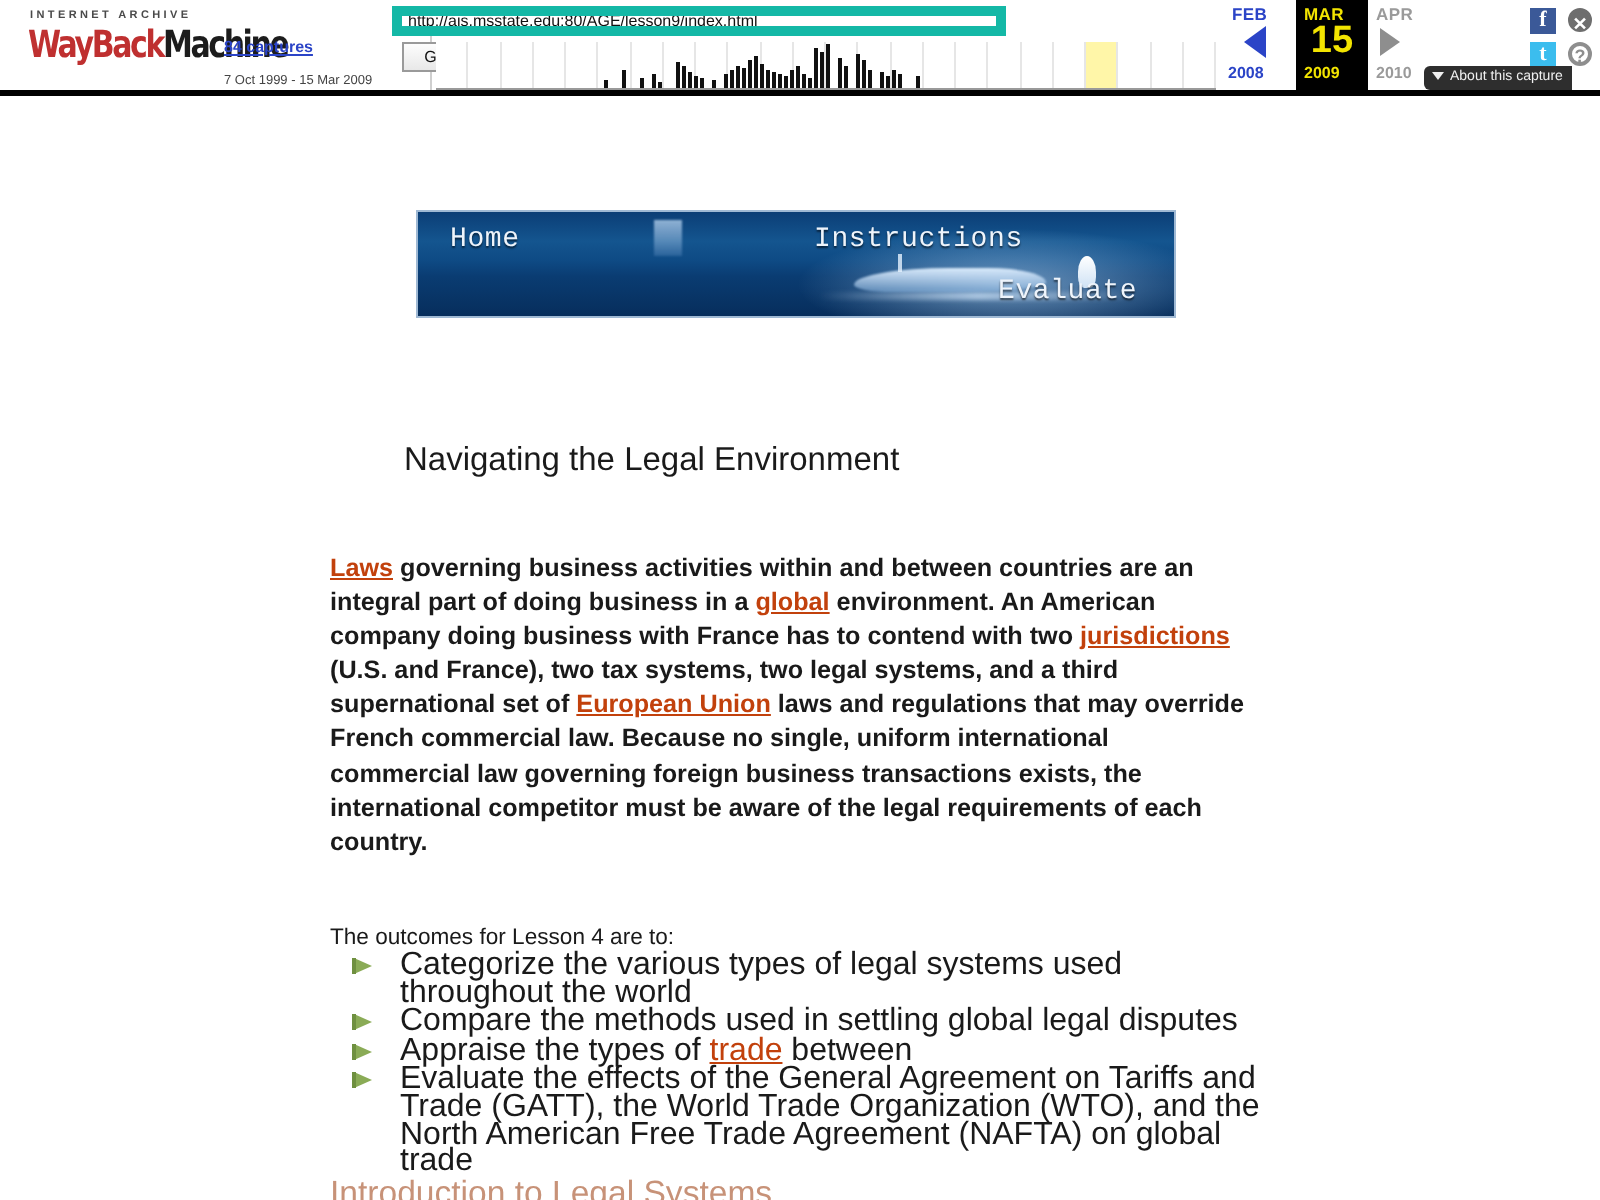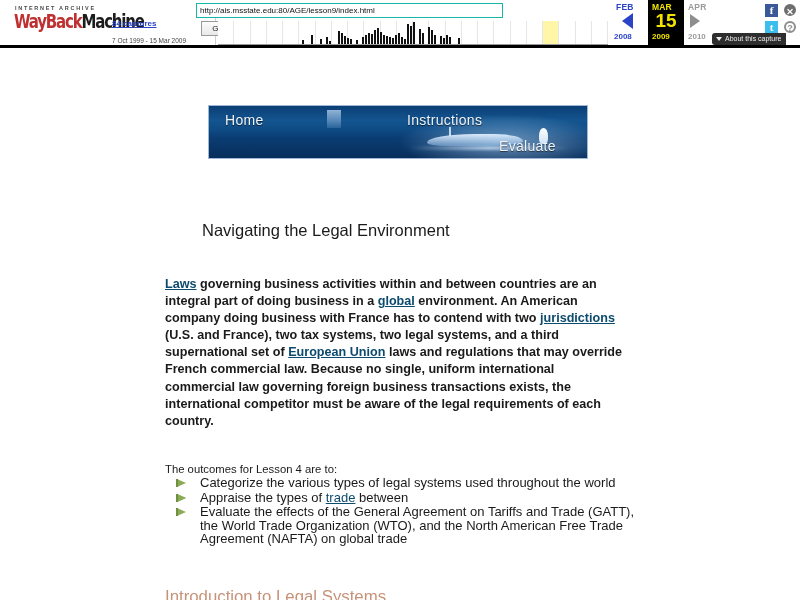--- a/index.html
+++ b/index.html
@@ -88,21 +88,21 @@
   }
 
   
   .wm-urlrow {
     position: absolute;
     left: 196px; top: 3px;
     width: 348px; height: 15px;
   }
   .wm-url {
     width: 307px; height: 15px;
-    border: 1px solid #14b8a6;
+    border: 5px solid #14b8a6;
     background: #fff;
     font-family: "Liberation Sans", sans-serif;
     font-size: 8px;
     color: #111;
     padding: 0 3px;
     vertical-align: top;
     outline: none;
   }
   .wm-go {
     width: 33px; height: 15px;
@@ -283,21 +283,21 @@
       radial-gradient(ellipse 150px 40px at 78% 70%, rgba(190,225,255,.55), rgba(190,225,255,0) 70%),
       linear-gradient(180deg, #0b3e76 0%, #14558f 28%, #0e4a84 47%, #0a3c72 62%, #072e5c 100%);
     border: 1px solid #9fb9d4;
     overflow: hidden;
   }
   .banner-nav { position: absolute; color: #eef4fb; white-space: nowrap; }
   .banner-nav.home  { left: 16px;  top: 6px;  font-size: 14px; }
   .banner-nav.instr { left: 198px; top: 6px;  font-size: 14px; }
   .banner-nav.about { left: 62px;  top: 31px; font-size: 14px; margin-top: 48px; }
   .banner-nav.less  { left: 290px; top: 32px; font-size: 14px; }
-  .banner-nav { font-family: Liberation Sans, sans-serif; letter-spacing: .3px;
+  .banner-nav { font-family: Liberation Mono, monospace; letter-spacing: .3px;
                 text-shadow: 0 1px 1px rgba(0,0,0,.6); cursor: pointer; }
   .boat {
     position: absolute; left: 218px; top: 28px;
     width: 96px; height: 12px;
     background: linear-gradient(180deg, rgba(225,240,255,.95), rgba(140,185,230,.5));
     border-radius: 50% 30% 45% 20% / 70% 60% 40% 30%;
     filter: blur(.4px);
   }
   .boat-mast {
     position: absolute; left: 240px; top: 21px;
@@ -371,41 +371,41 @@
     left: 165px; top: 228px;
     width: 462px;
     font-family: "Liberation Sans", sans-serif;
     font-size: 12.6px;
     font-weight: bold;
     color: #1a1a1a;
     line-height: 17.1px;
     text-align: left;
   }
   a.lnk {
-    color: #0c4a6e;
+    color: #c2410c;
     text-decoration: underline;
     cursor: pointer;
   }
 
   
   .outcomes-lead {
     position: absolute;
     left: 165px; top: 415px;
     font-family: "Liberation Sans", sans-serif;
     font-size: 11.3px;
     color: #1a1a1a;
   }
   .outcomes {
     position: absolute;
     left: 176px; top: 428px;
     width: 460px;
     list-style: none;
     margin: 0; padding: 0;
     font-family: "Liberation Sans", sans-serif;
-    font-size: 13px;
+    font-size: 16px;
     color: #1a1a1a;
     line-height: 13.6px;
   }
   .outcomes li {
     position: relative;
     padding-left: 24px;
     margin-bottom: 1px;
   }
   .flag-icon {
     position: absolute;
@@ -649,21 +649,21 @@
   </div>
 
 
   <div class="page-title">Navigating the Legal Environment</div>
 
   <div class="intro" id="intro-para"><a class="lnk">Laws</a><span> governing business activities within and between countries are an integral part of doing business in a </span><a class="lnk">global</a><span> environment. An American company doing business with France has to contend with two </span><a class="lnk">jurisdictions</a><span> (U.S. and France), two tax systems, two legal systems, and a third supernational set of </span><a class="lnk">European Union</a><span> laws and regulations that may override French commercial law. Because no single, uniform international commercial law governing foreign business transactions exists, the international competitor must be aware of the legal requirements of each country.</span></div>
 
   <div class="outcomes-lead">The outcomes for Lesson 4 are to:</div>
   <ul class="outcomes" id="outcomes-list">
       <li><span class="flag-icon"></span><span>Categorize the various types of legal systems used throughout the world</span></li>
-      <li><span class="flag-icon"></span></li>
+      <li><span class="flag-icon"></span><span>Compare the methods used in settling global legal disputes</span></li>
       <li><span class="flag-icon"></span><span>Appraise the types of </span><a class="lnk">trade</a><span> between</span></li>
       <li><span class="flag-icon"></span><span>Evaluate the effects of the General Agreement on Tariffs and Trade (GATT), the World Trade Organization (WTO), and the North American Free Trade Agreement (NAFTA) on global trade</span></li>
     </ul>
 
   <div class="botlinks" id="bottom-links">
       <a>Introduction to Legal Systems</a>
     </div>
 
 </div>
 

